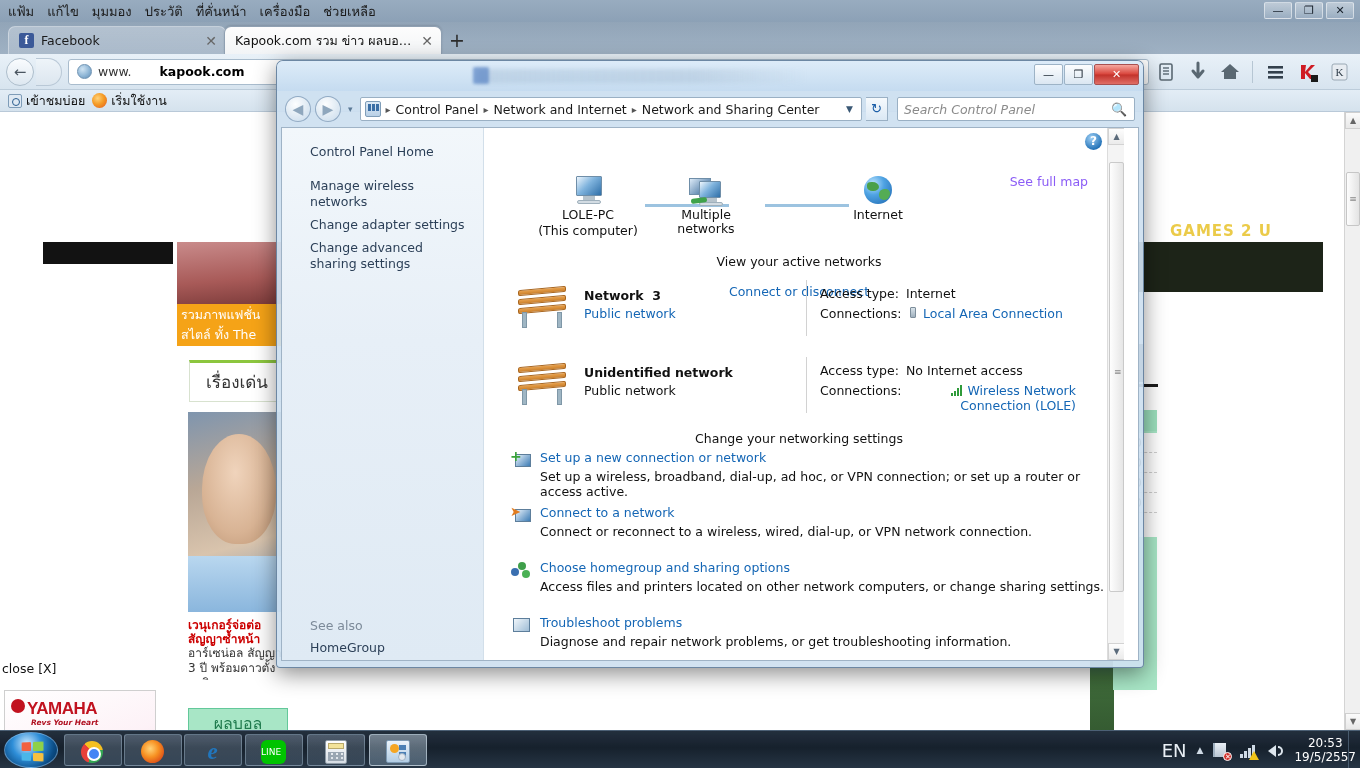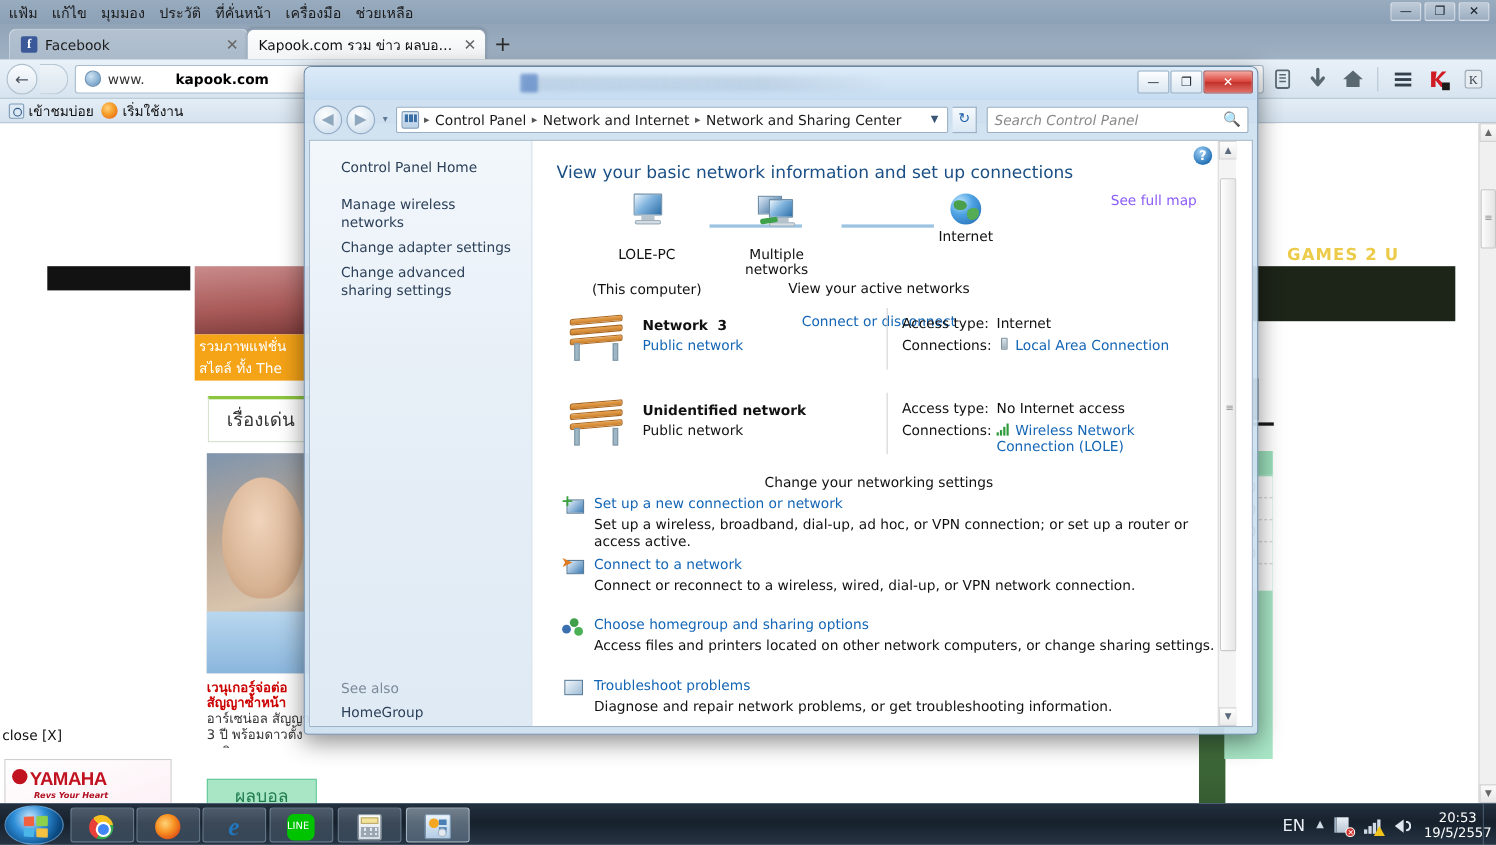--- a/index.html
+++ b/index.html
@@ -359,21 +359,21 @@
 
   .cp-h1 {
     position: absolute; left: 21px; top: 20px; font-size: 15.5px; color: #1a4f85; font-weight: normal;
   }
   .see-full-map { position: absolute; right: 36px; top: 46px; font-size: 12.5px; color: #8b5cf6; }
 
   
   .map-row { position: absolute; left: 48px; top: 48px; width: 420px; height: 66px; }
   .map-node { position: absolute; text-align: center; width: 110px; font-size: 12.5px; color: #111; }
   .map-line { position: absolute; top: 28px; width: 84px; height: 0; border-top: 3px solid #9cc3e0; }
-  .node-lbl { margin-top: 18px; line-height: 14px; }
+  .node-lbl { margin-top: 2px; line-height: 14px; }
 
   .pc-icon { width: 34px; height: 30px; margin: 0 auto; position: relative; }
   .pc-screen {
     position: absolute; left: 5px; top: 0; width: 26px; height: 20px;
     background: linear-gradient(135deg,#eef6fd 0%, #7fb3dd 45%, #2f6fa8 100%);
     border: 1px solid #6f8ea8; border-radius: 1px;
   }
   .pc-stand {
     position: absolute; left: 12px; top: 20px; width: 12px; height: 4px; background: #b6c3cc;
   }
@@ -541,21 +541,21 @@
     background: linear-gradient(180deg,#eaf3fb,#b3cde4); border: 1px solid #7d9ab4;
   }
   .cpnl-ico .sq { position: absolute; right: 3px; width: 7px; height: 5px; background: #4a7fb5; }
   .cpnl-ico .dot { position: absolute; left: 11px; bottom: 1px; width: 8px; height: 8px; border-radius: 50%; background: #e3e9ee; border: 1px solid #9fb2c4; }
   .cpnl-ico .gear { position: absolute; left: 3px; top: 3px; width: 9px; height: 9px; border-radius: 50%; background: #f5a623; }
 
   .tray {
     position: absolute; right: 0; top: 0; height: 38px; display: flex; align-items: center; gap: 10px;
     padding-right: 4px; color: #e9eff5; font-size: 12px;
   }
-  .tray-lang { font-size: 15px; color: #e9eff5; }
+  .tray-lang { font-size: 18px; color: #e9eff5; }
   .tray-up { color: #cfdae5; font-size: 9px; }
   .tray-ico { position: relative; width: 17px; height: 17px; }
   .flag-ico {
     position: absolute; left: 0; top: 1px; width: 13px; height: 14px;
     background: linear-gradient(180deg,#e9eff5,#b9c6d3); border-left: 2px solid #9fb0c0;
   }
   .err-dot {
     position: absolute; right: -2px; bottom: -2px; width: 9px; height: 9px; border-radius: 50%;
     background: #d1332e; border: 1px solid #fff; color: #fff; font-size: 7px; line-height: 8px; text-align: center;
   }
@@ -771,21 +771,20 @@
           <div class="sa-label">See also</div>
           <a>HomeGroup</a>
 
         </div>
       </div>
 
       <div class="cp-content">
 
         <div class="help-btn">?</div>
 
-        <div class="cp-h1">View your basic network information and set up connections</div>
         <div class="see-full-map">See full map</div>
 
         <div class="map-row">
           <div class="map-node" style="left:0; top:0;">
             <div class="pc-icon">
               <div class="pc-screen"></div>
                 <div class="pc-stand"></div>
                 <div class="pc-base"></div>
             </div>
             <div class="node-lbl">LOLE-PC</div>
@@ -851,21 +850,21 @@
           <div class="net-name">Unidentified network</div>
           <div class="net-type plain">Public network</div>
           <div class="net-divider"></div>
           <div class="net-meta">
             <div class="meta-line">
               <span class="meta-key">Access type:</span>
               <span class="meta-val">No Internet access</span>
             </div>
             <div class="meta-line">
               <span class="meta-key">Connections:</span>
-              <span class="meta-val link" style="width:170px; display:inline-block;">
+              <span class="meta-val link" style="width:170px; display:inline-block;text-align:right;">
                 <span class="conn-ico">
                   <span class="wifi-bars">
                       <i style="left:0; height:3px;"></i>
                       <i style="left:3px; height:5px;"></i>
                       <i style="left:6px; height:8px;"></i>
                       <i style="left:9px; height:11px;"></i>
                     </span>
                 </span><span>Wireless Network Connection (LOLE)</span>
               </span>
             </div>

